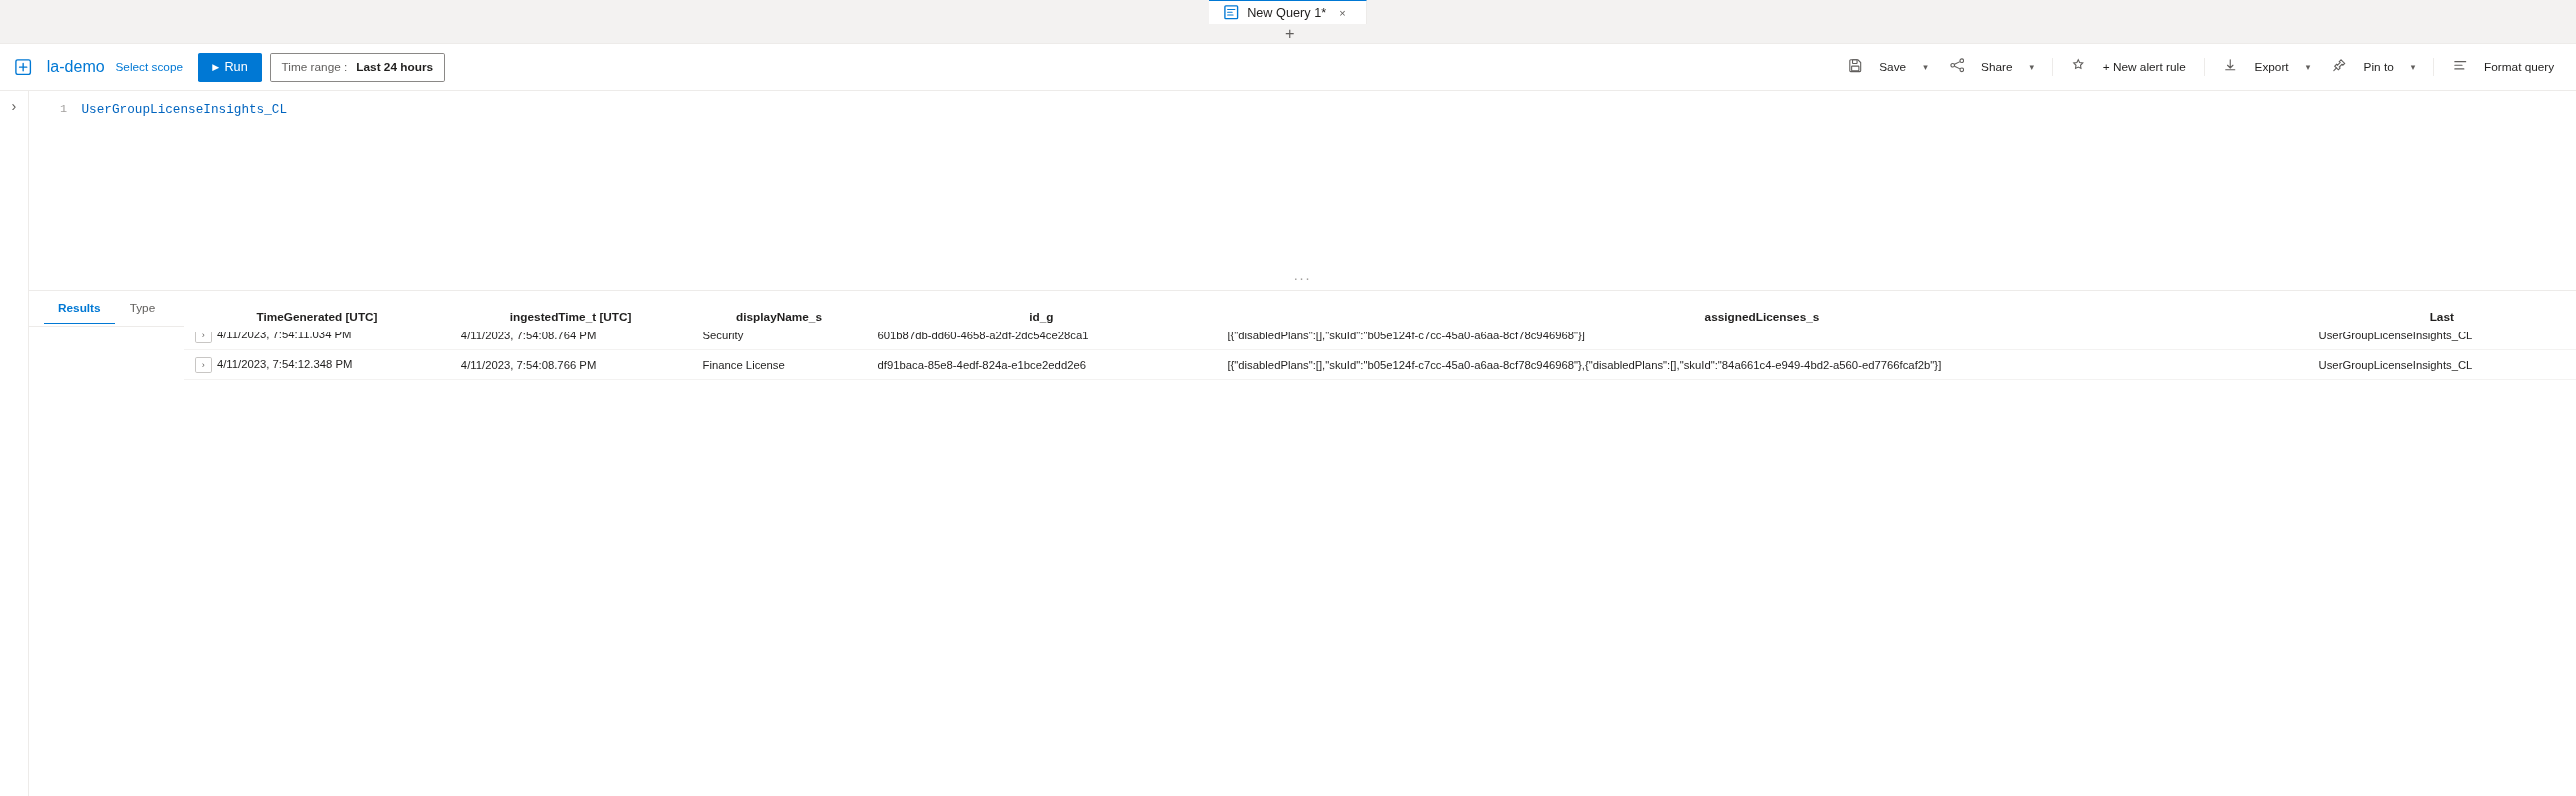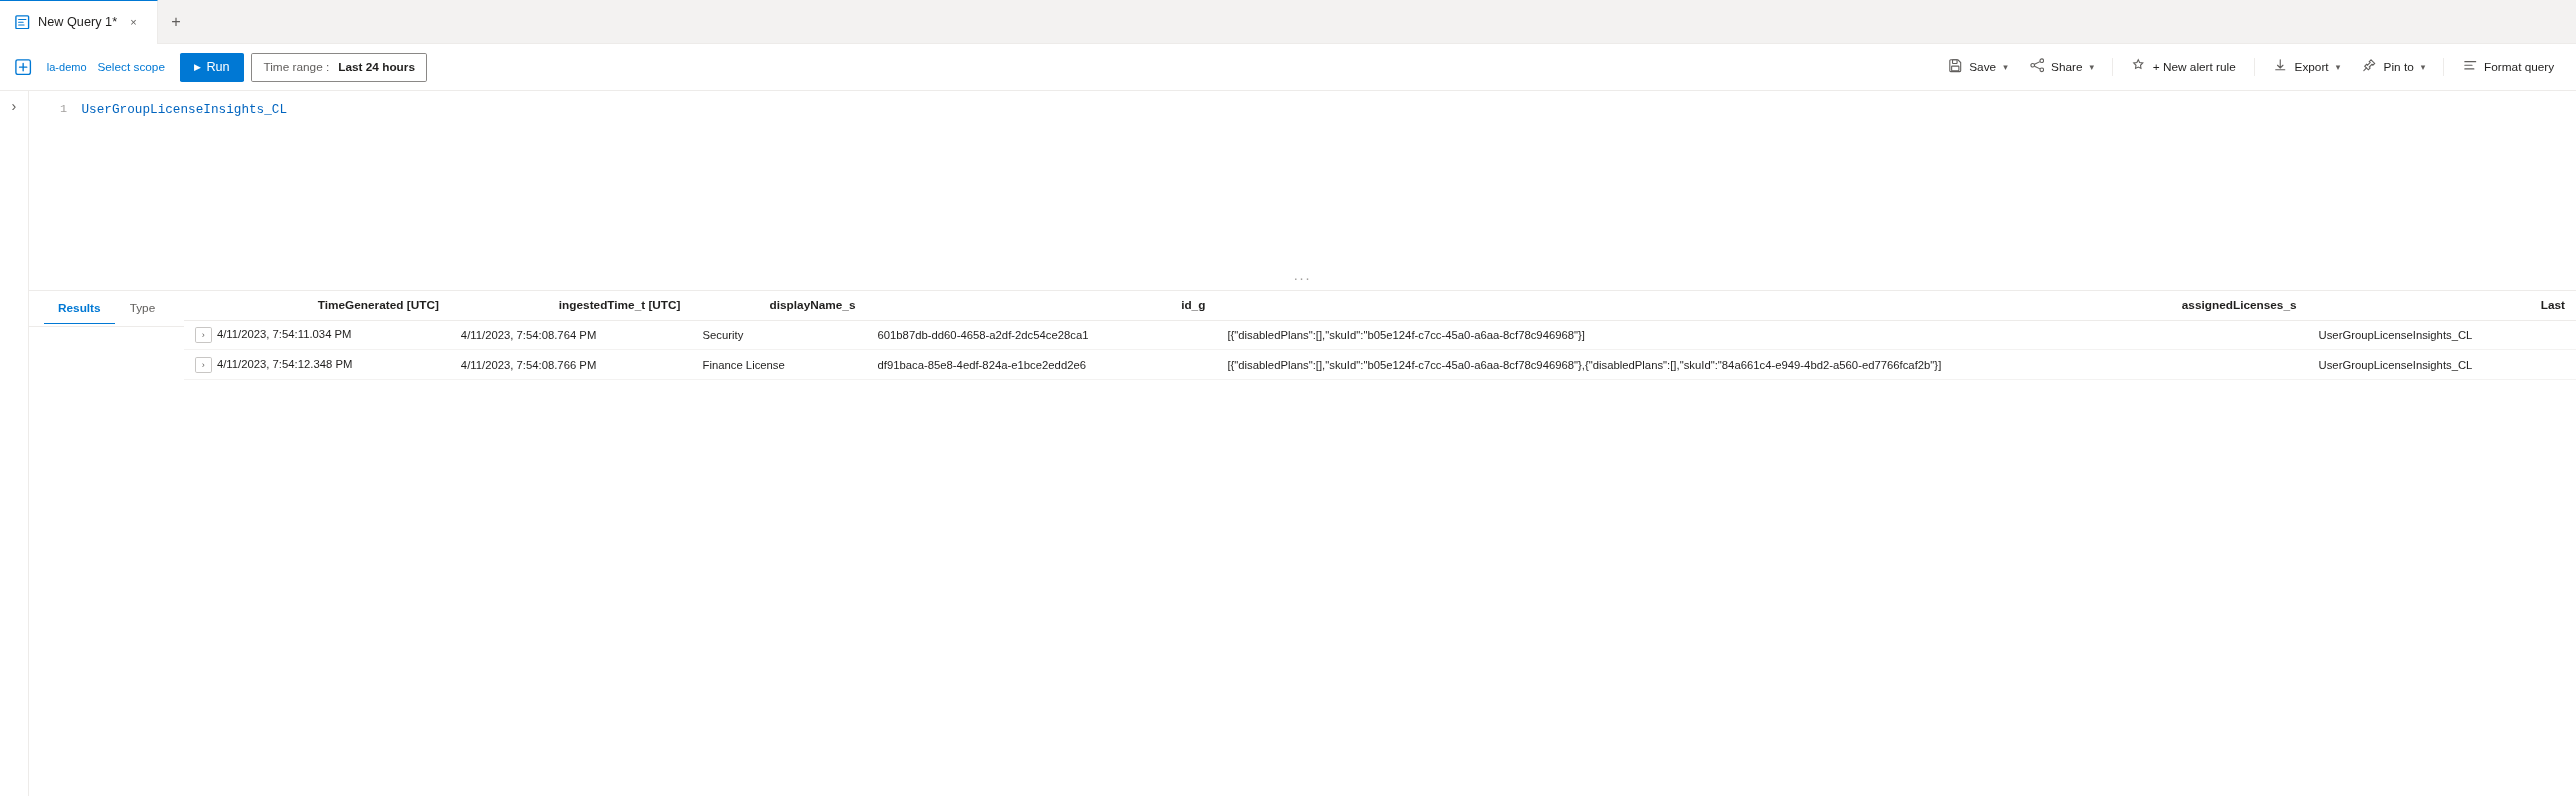--- a/index.html
+++ b/index.html
@@ -14,20 +14,21 @@
     }
 
     
     .tab-bar {
       display: flex;
       align-items: center;
       height: 44px;
       border-bottom: 0.9px solid #edebe9;
       background: #f3f2f1;
       padding: 0 0;
+      flex-direction: column;
     }
     .tab-item {
       display: flex;
       align-items: center;
       height: 44px;
       padding: 0 14.5px;
       background: #fff;
       border-right: 0.9px solid #edebe9;
       border-top: 1.8px solid #0078d4;
       gap: 7.3px;
@@ -79,21 +80,21 @@
     .workspace-icon {
       width: 18px;
       height: 18px;
       display: flex;
       align-items: center;
       justify-content: center;
       color: #0078d4;
     }
     .workspace-name {
       color: #0078d4;
-      font-size: 11px;
+      font-size: 16px;
       cursor: pointer;
       padding-left: 7px;
     }
     .select-scope {
       color: #0078d4;
       font-size: 11.8px;
       cursor: pointer;
       margin-left: 3.6px;
     }
     .run-btn {
@@ -127,21 +128,21 @@
       height: 29px;
     }
     .time-range-label { color: #605e5c; }
     .time-range-value { font-weight: 600; color: #201f1e; }
     .toolbar-sep {
       flex: 1;
     }
     .toolbar-action {
       display: flex;
       align-items: center;
-      gap: 7px;
+      gap: 17px;
       padding: 4.5px 7.3px;
       cursor: pointer;
       border-radius: 1.8px;
       font-size: 11.8px;
       color: #201f1e;
       height: 29px;
     }
     .toolbar-action .chevron {
       font-size: 9px;
       color: #605e5c;
@@ -259,29 +260,29 @@
     .results-table-container {
       flex: 1;
       overflow: auto;
     }
     table {
       width: 100%;
       border-collapse: collapse;
       font-size: 11.3px;
     }
     thead th {
-      text-align: right;
+      text-align: center;
       padding: 7.3px 11px;
       font-weight: 600;
       color: #201f1e;
       border-bottom: 1.8px solid #edebe9;
       background: #fff;
       white-space: nowrap;
       position: sticky;
-      top: 0;
+      top: 12px;
       z-index: 1;
       font-size: 11.8px;
     }
     tbody tr {
       border-bottom: 0.9px solid #f3f2f1;
     }
     tbody td {
       padding: 6.3px 11px;
       vertical-align: middle;
       white-space: nowrap;

